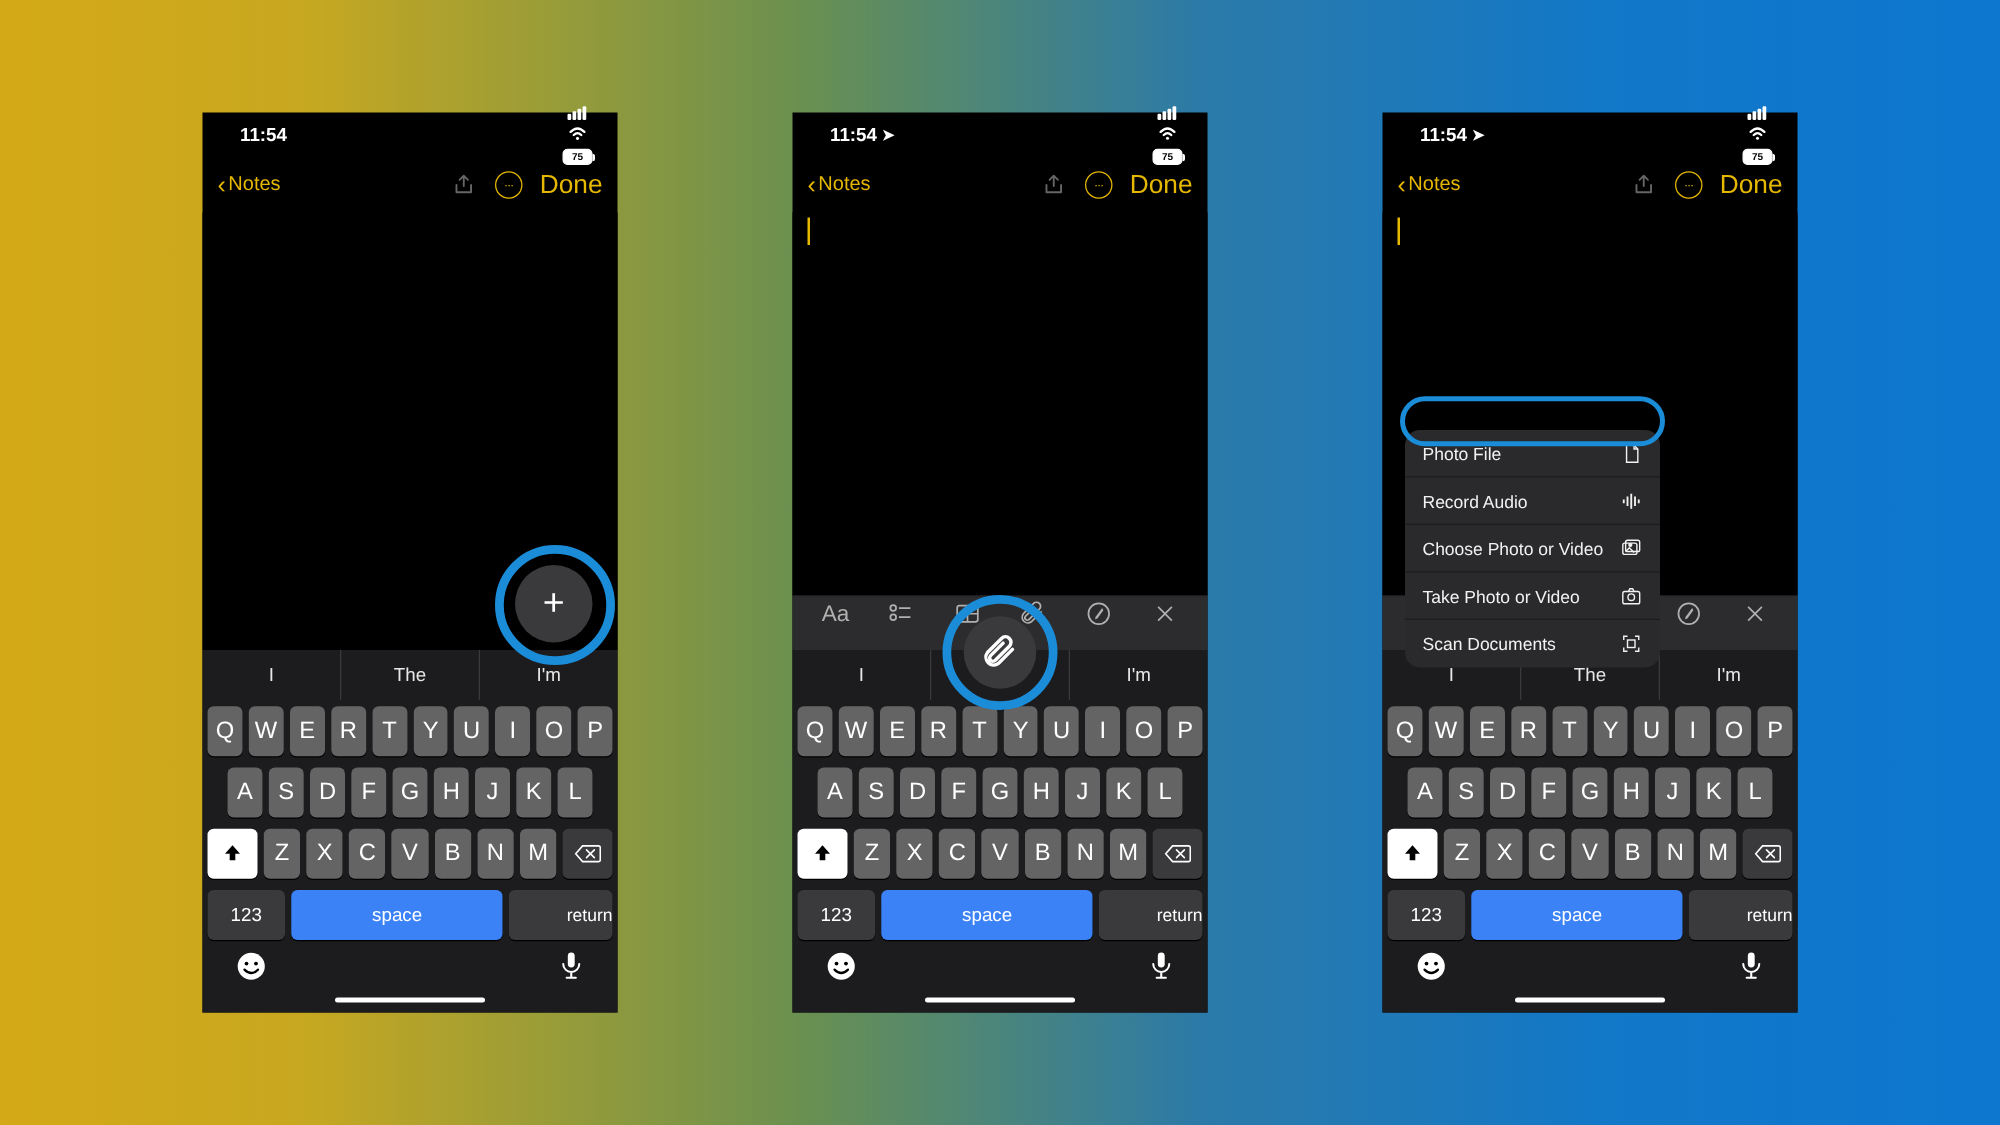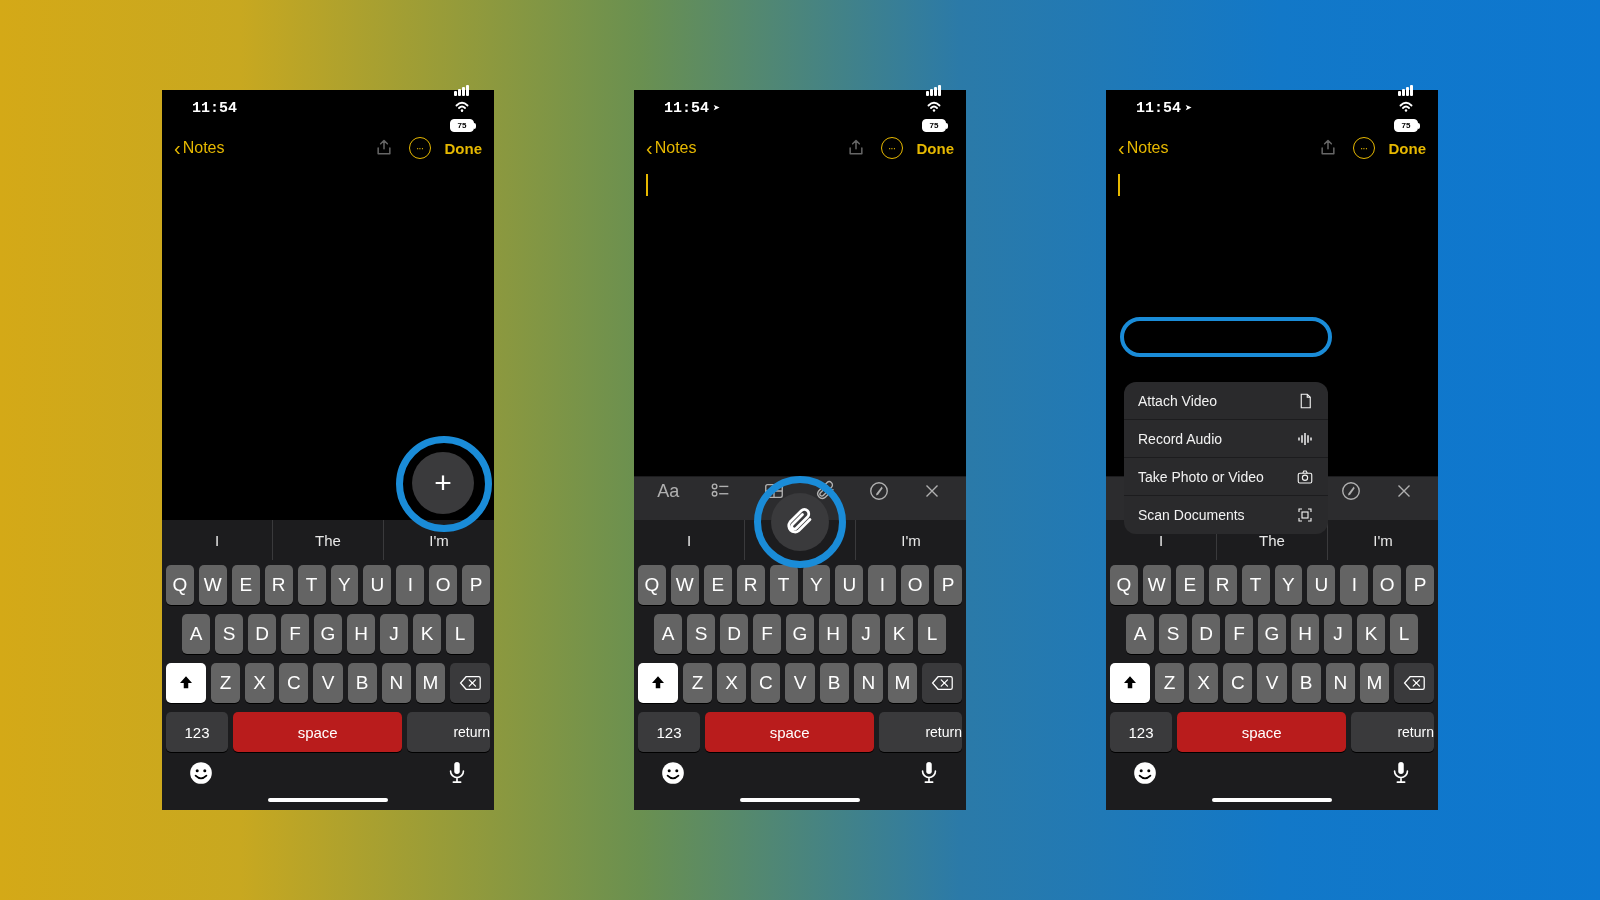--- a/index.html
+++ b/index.html
@@ -26,21 +26,21 @@
   .status-bar {
     height: 36px;
     display: flex;
     justify-content: space-between;
     align-items: center;
     padding: 0 20px 0 30px;
     color: #fff;
     font-size: 15px;
     font-weight: 600;
   }
-  .status-left { display: flex; align-items: center; gap: 4px; font-family: Liberation Mono, monospace; }
+  .status-left { display: flex; align-items: center; gap: 4px; }
   .status-right { display: flex; align-items: center; gap: 4px; flex-direction: column; }
   .loc-arrow { font-size: 12px; }
   .signal { display: flex; align-items: flex-end; gap: 1px; margin-right: 2px; }
   .signal span { width: 3px; background: #fff; border-radius: 1px; }
   .signal span:nth-child(1){height:5px}.signal span:nth-child(2){height:7px}.signal span:nth-child(3){height:9px}.signal span:nth-child(4){height:11px}
   .wifi { font-size: 13px; }
   .battery {
     border: 1px solid #fff;
     border-radius: 4px;
     width: 24px;
@@ -62,21 +62,21 @@
     align-items: center;
     justify-content: space-between;
     padding: 0 12px;
   }
   .nav-left { display: flex; align-items: center; gap: 2px; color: #e6b800; font-size: 16px; }
   .chev { font-size: 20px; line-height: 1; }
   .nav-right { display: flex; align-items: center; gap: 14px; color: #e6b800; }
   .share-icon, .more-icon { width: 22px; height: 22px; display:flex; align-items:center; justify-content:center; }
   .share-icon { color:#666; }
   .more-icon { border:1.5px solid #e6b800; border-radius:50%; font-size:10px; letter-spacing:-1px; color:#e6b800; }
-  .done { font-weight:700; font-size:15px; }
+  .done { font-weight:400; font-size:21px; }
 
   .content { flex:1; position:relative; background:#000; }
   .cursor { position:absolute; top:4px; left:12px; width:2px; height:22px; background:#e6b800; }
 
   .plus-btn {
     position:absolute;
     bottom:296px;
     right:20px;
     width:62px; height:62px;
     border-radius:50%;
@@ -169,21 +169,21 @@
     align-items:center;
     justify-content:center;
     font-size:19px;
     box-shadow:0 1px 0 #000;
   }
   .krow.mid { padding:0 16px; }
   .key.special { background:#3a3a3c; font-size:15px; }
   .key.shift { flex:0 0 40px; background:#fff; color:#000; }
   .key.back { flex:0 0 40px; }
   .krow.bottom .key.num { flex:0 0 62px; }
-  .krow.bottom .key.space { flex:1; background:#b91c1c; font-size:15px; }
+  .krow.bottom .key.space { flex:1; background:#3b82f6; font-size:15px; }
   .krow.bottom .key.ret { flex:0 0 74px; font-size:14px;padding-left:46px; }
   .krow.bottom { margin-bottom:2px; }
   .kfoot { display:flex; justify-content:space-between; padding:6px 22px 2px 22px; color:#fff; font-size:22px; }
   .home-ind { width:120px; height:4px; background:#fff; border-radius:3px; margin:4px auto 4px auto; }
 
   .clip-big {
     position:absolute;
     width:58px;height:58px;border-radius:50%;
     background:#3a3a3c;
     display:flex;align-items:center;justify-content:center;
@@ -497,33 +497,44 @@
       <span class="more-icon">···</span>
       <span class="done">Done</span>
     </div>
   </div>
   <div class="content">
     <div class="cursor"></div>
   </div>
 
   <div class="context-menu">
     <div class="menu-item">
-      <span>Attach Video</span>
+      <span>Photo File</span>
       <span class="menu-icon">
           <svg viewBox="0 0 24 24">
             <path d="M7 3h8l4 4v14H7z"></path>
             <path d="M15 3v4h4"></path>
           </svg>
         </span>
     </div>
     <div class="menu-item">
       <span>Record Audio</span>
       <span class="menu-icon">
           <svg viewBox="0 0 24 24">
             <path d="M4 10v4M8 7v10M12 4v16M16 7v10M20 10v4" stroke-width="2"></path>
+          </svg>
+        </span>
+    </div>
+    <div class="menu-item">
+      <span>Choose Photo or Video</span>
+      <span class="menu-icon">
+          <svg viewBox="0 0 24 24">
+            <rect x="3" y="6" width="15" height="12" rx="2"></rect>
+            <rect x="6" y="3" width="15" height="12" rx="2"></rect>
+            <circle cx="11" cy="8" r="1.5" fill="#f2f2f2"></circle>
+            <path d="M6 15l4-4 5 5"></path>
           </svg>
         </span>
     </div>
     <div class="menu-item">
       <span>Take Photo or Video</span>
       <span class="menu-icon">
           <svg viewBox="0 0 24 24">
             <rect x="3" y="7" width="18" height="13" rx="2"></rect>
             <path d="M9 7l1.5-3h3L15 7"></path>
             <circle cx="12" cy="13" r="3.5"></circle>

